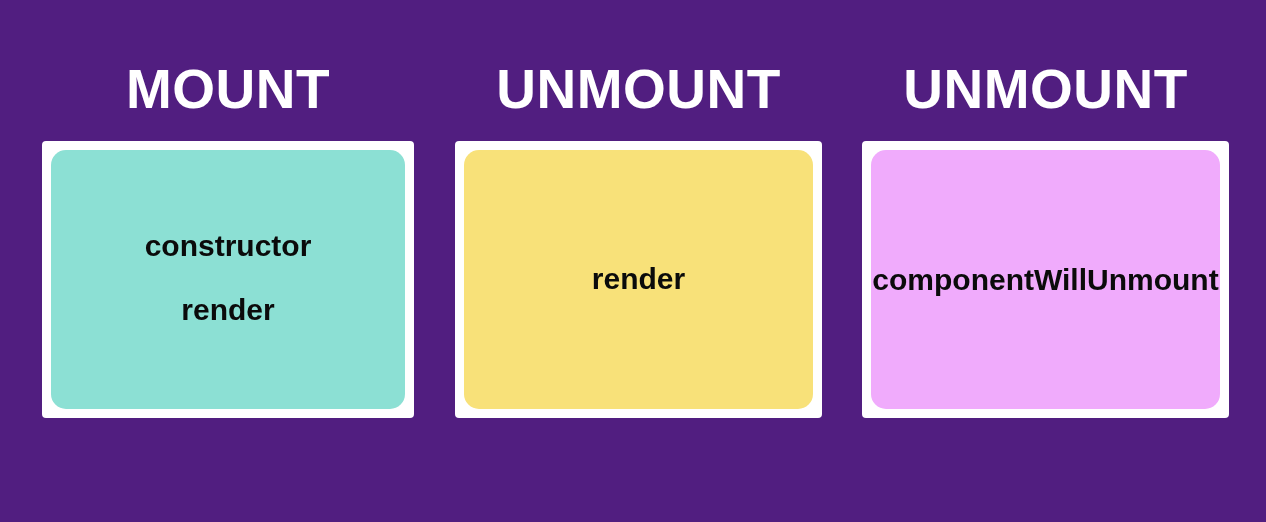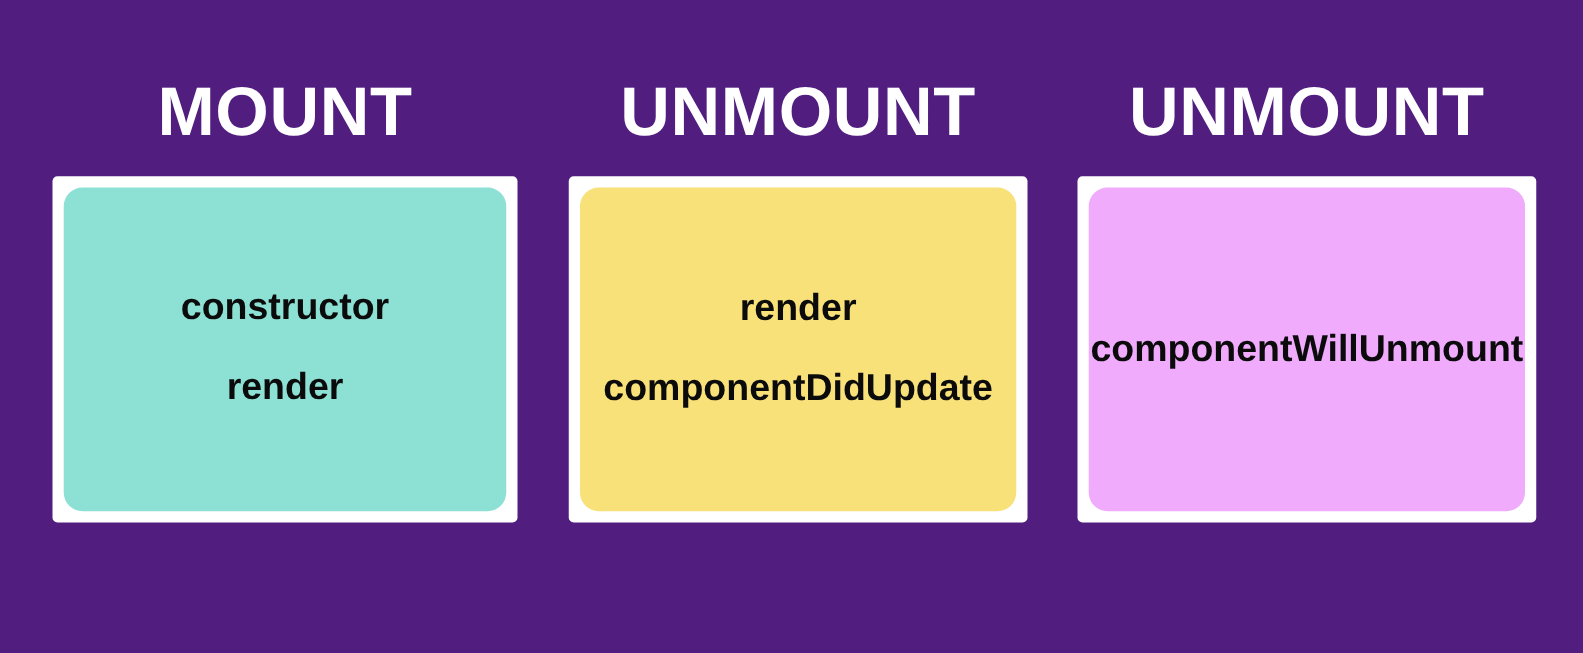--- a/index.html
+++ b/index.html
@@ -94,21 +94,20 @@
         <div class="lifecycle-item">render</div>
       </div>
     </div>
   </div>
 
   <div class="column col-update">
     <div class="col-heading">UNMOUNT</div>
     <div class="card-frame">
       <div class="card-body card-yellow items-2">
         <div class="lifecycle-item">render</div>
-        <div class="lifecycle-item">componentDidUpdate</div>
       </div>
     </div>
   </div>
 
   <div class="column col-unmount">
     <div class="col-heading">UNMOUNT</div>
     <div class="card-frame">
       <div class="card-body card-pink items-1">
         <div class="lifecycle-item">componentWillUnmount</div>
       </div>

